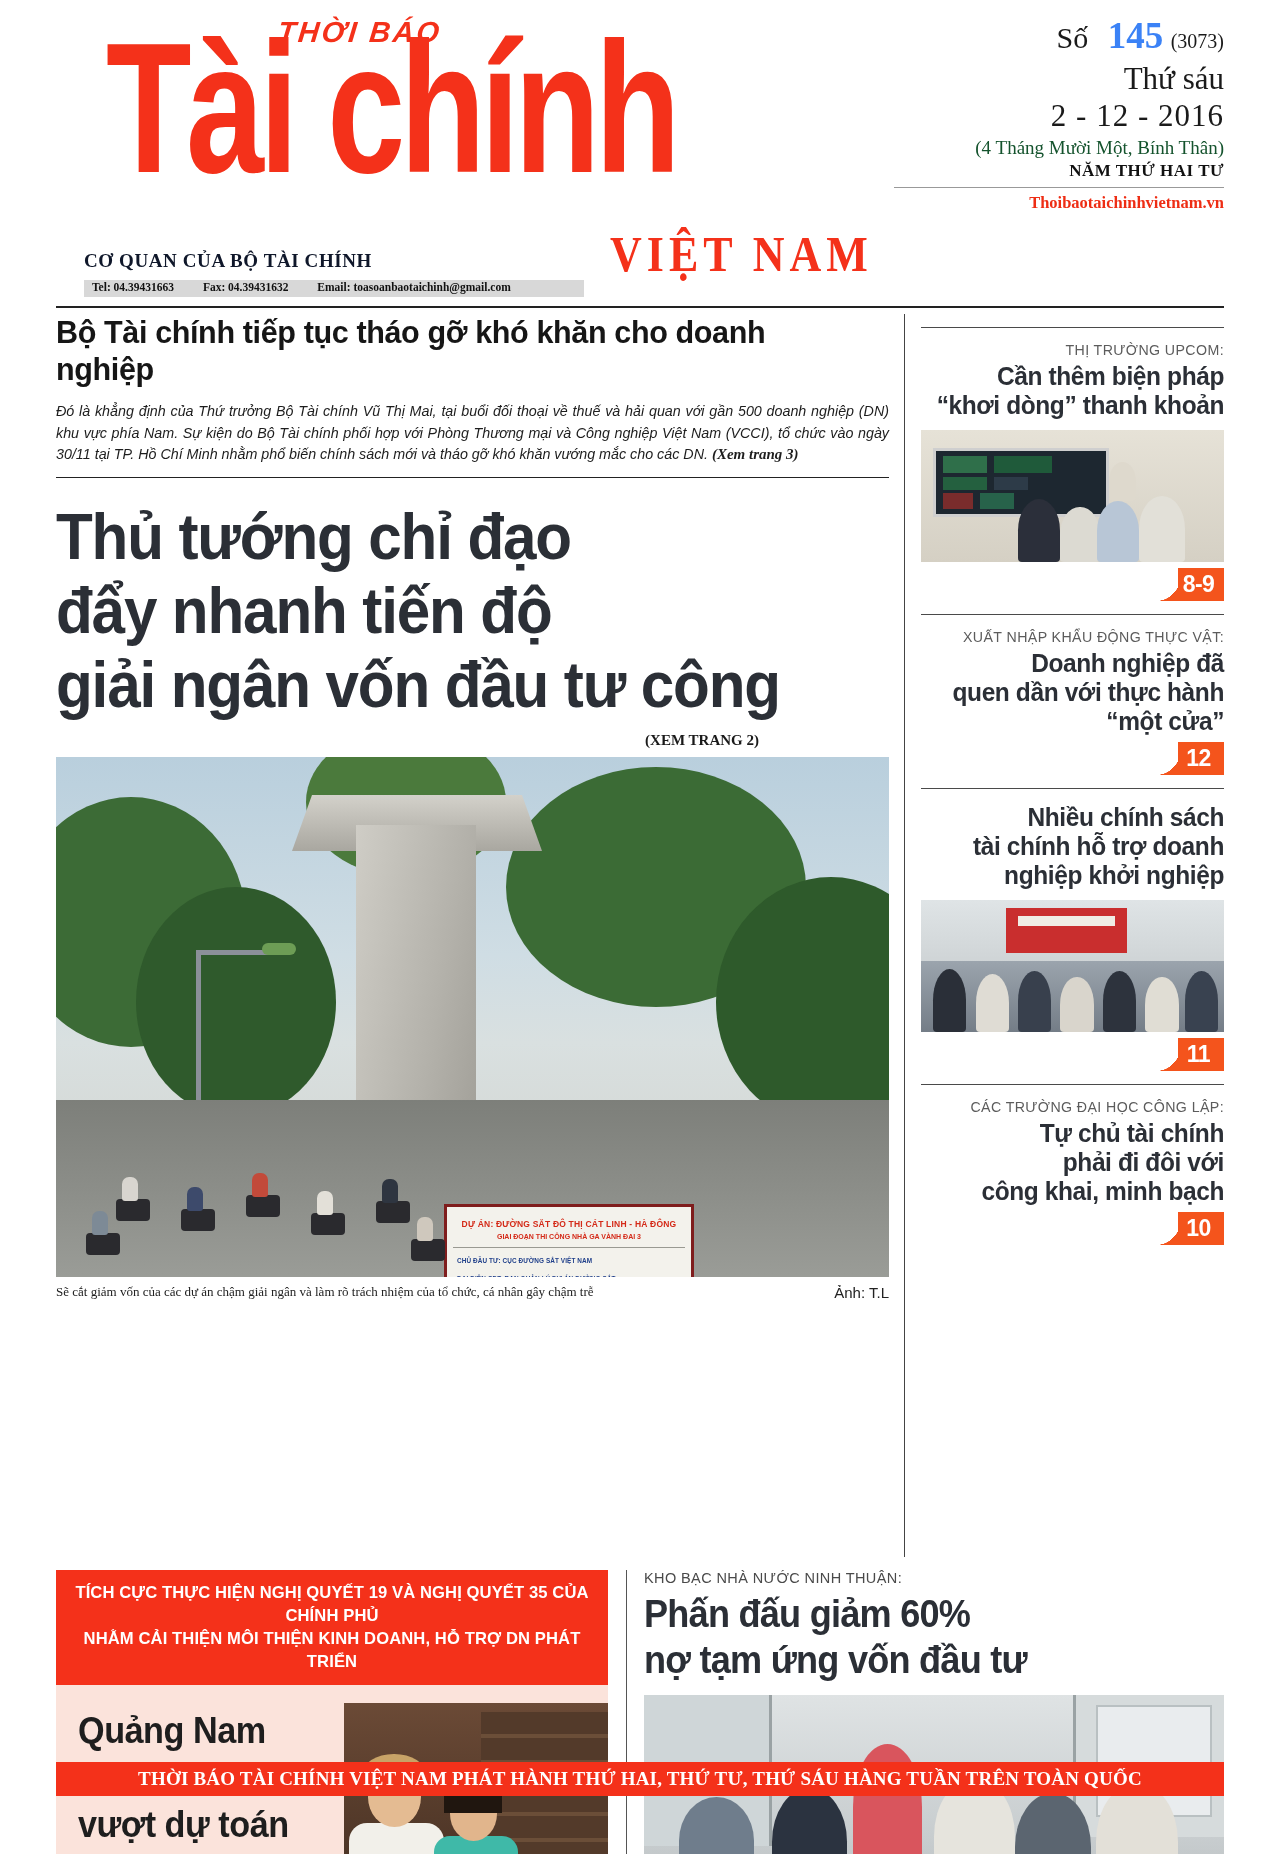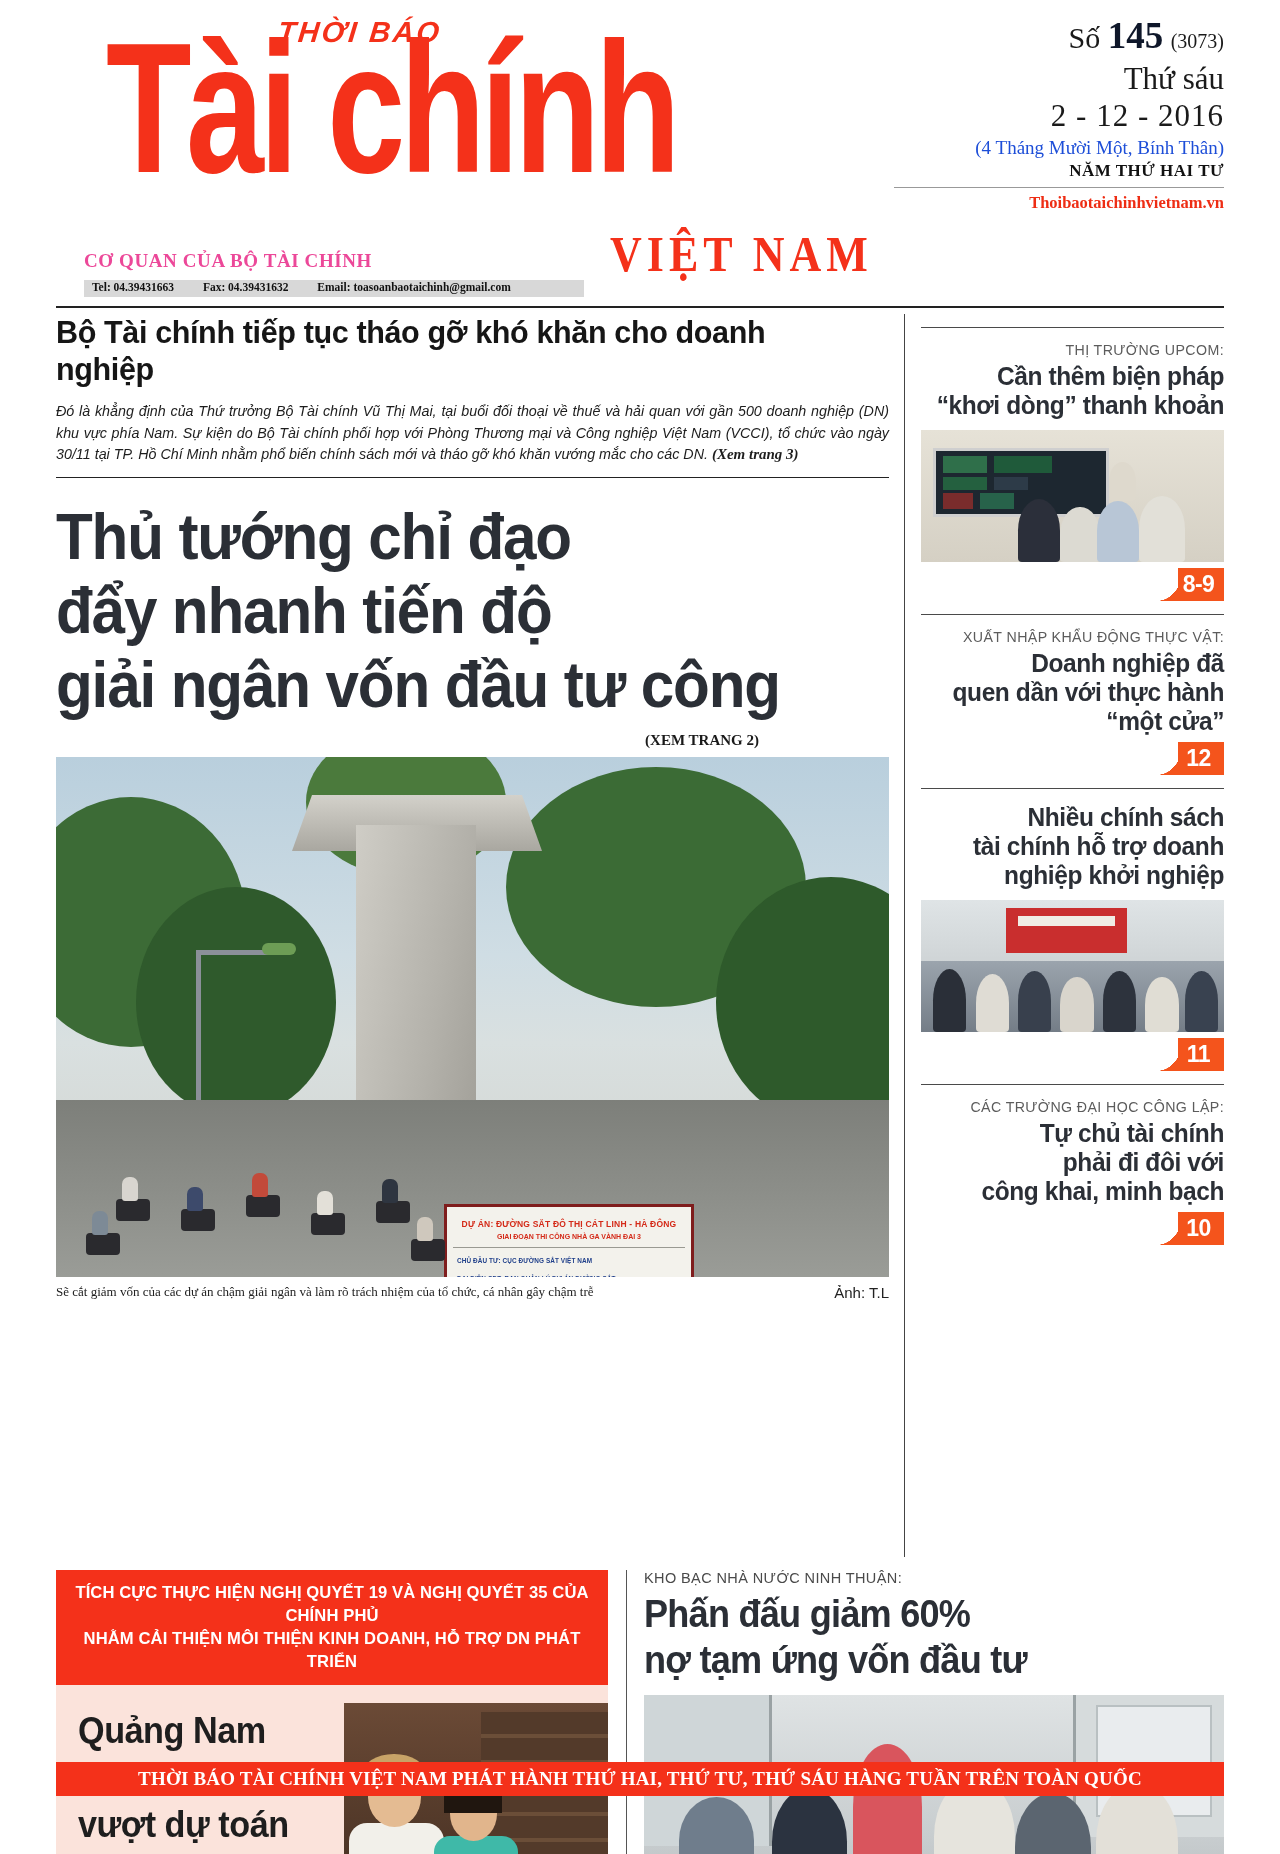--- a/index.html
+++ b/index.html
@@ -30,40 +30,40 @@
   }
   .logo-vn {
     position: absolute; left: 554px; top: 223px;
     font-size: 44px; font-weight: 900; letter-spacing: 5px;
     color: #f4311a; font-family: "Liberation Serif", serif;
     transform: scaleY(1.15); transform-origin: left top;
   }
   .logo-sub {
     position: absolute; left: 28px; top: 248px;
     font-size: 19px; font-weight: 700; letter-spacing: .6px;
-    color: #ec4899; font-family: "Liberation Serif", serif;
+    color: #0f172a; font-family: "Liberation Serif", serif;
   }
   .contact-bar {
     position: absolute; left: 28px; top: 278px; width: 500px; height: 17px;
     background: #d8d8d8;
   }
   .contact-bar .row {
     position: absolute; left: 8px; top: 1px; white-space: nowrap;
     font-size: 11.5px; font-weight: 700; color: #111;
     font-family: "Liberation Serif", serif;
   }
   .contact-bar .row span { margin-right: 26px; }
 
   .date-block { position: absolute; right: 0; top: 14px; width: 330px; text-align: right; }
   .issue-line { font-family: "Liberation Serif", serif; font-size: 30px; color: #1a1a1a; }
-  .issue-line .num { color: #0f172a; font-weight: 700; font-size: 37px; }
+  .issue-line .num { color: #3b82f6; font-weight: 700; font-size: 37px; margin-left: 12px; }
   .issue-line .paren { font-size: 20px; }
   .weekday { font-family: "Liberation Serif", serif; font-size: 31px; margin-top: 4px; color: #1a1a1a;}
   .fulldate { font-family: "Liberation Serif", serif; font-size: 31px; letter-spacing: 1px; color:#1a1a1a; margin-top: 1px;}
-  .lunar { font-family: "Liberation Serif", serif; font-size: 19px; color: #1d4ed8; margin-top: 3px;}
+  .lunar { font-family: "Liberation Serif", serif; font-size: 19px; color: #14532d; margin-top: 3px;}
   .yearline { font-family: "Liberation Serif", serif; font-size: 17px; font-weight: 700; letter-spacing: .5px; color: #111; margin-top: 2px;}
   .website {
     font-family: "Liberation Serif", serif; font-size: 16.5px; font-weight: 700;
     color: #ee2d14; margin-top: 6px; padding-top: 5px;
     border-top: 1.5px solid #999;
   }
 
   
   .top-rule { position: absolute; left: 56px; right: 56px; top: 306px; height: 2px; background: #222; }
 

